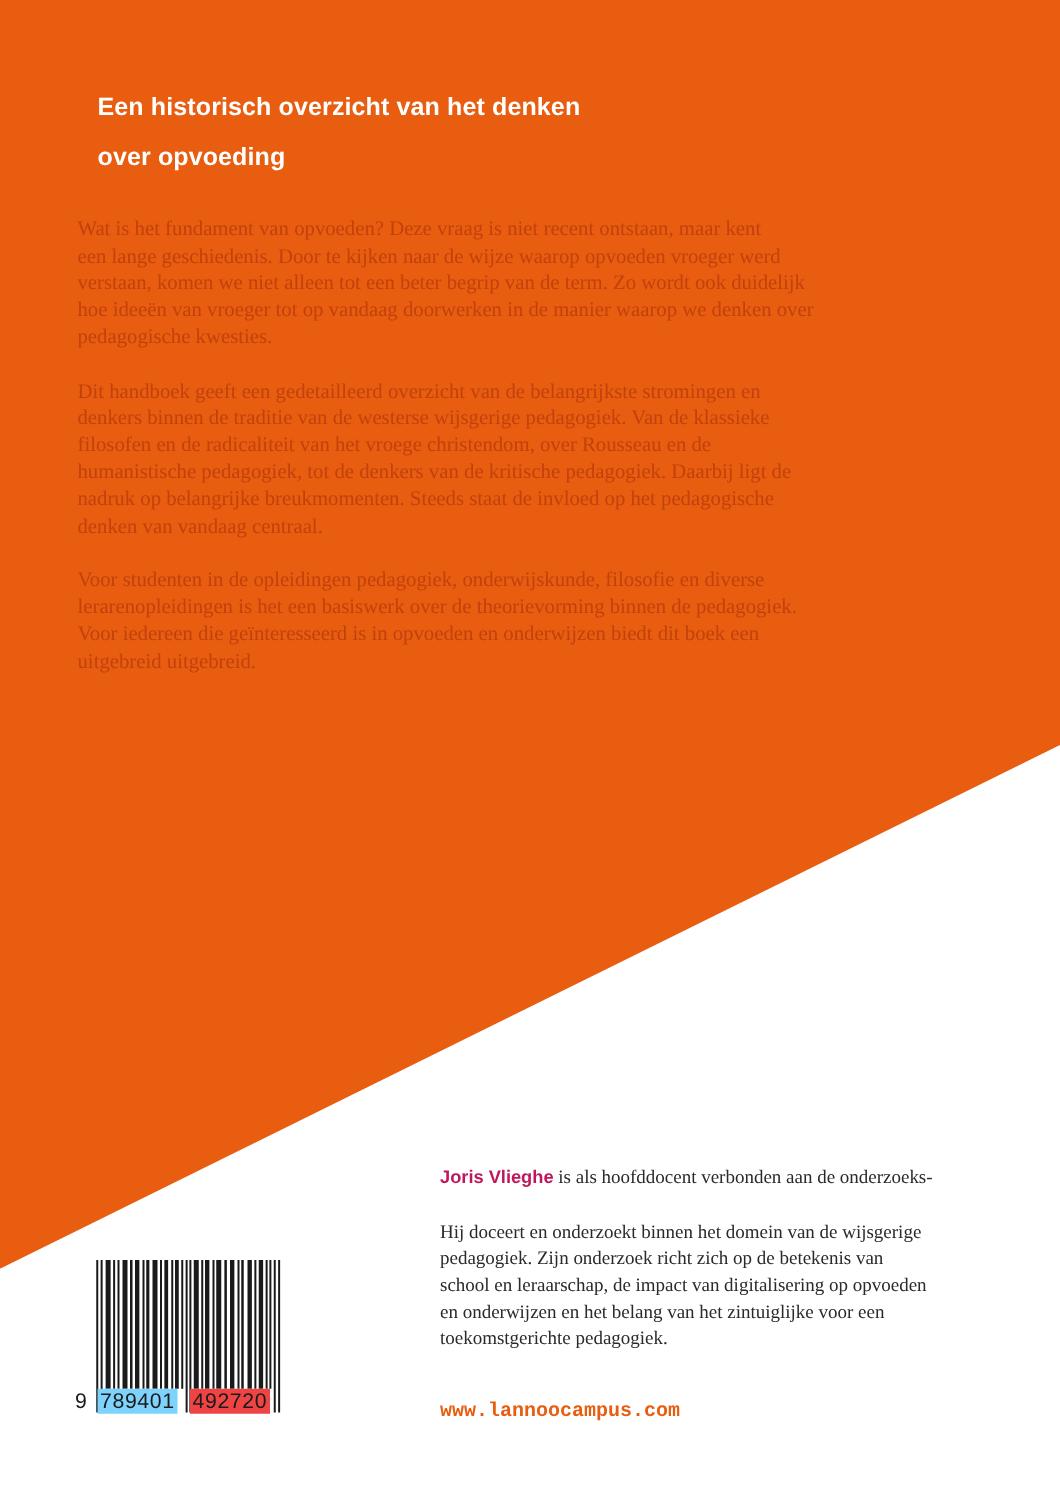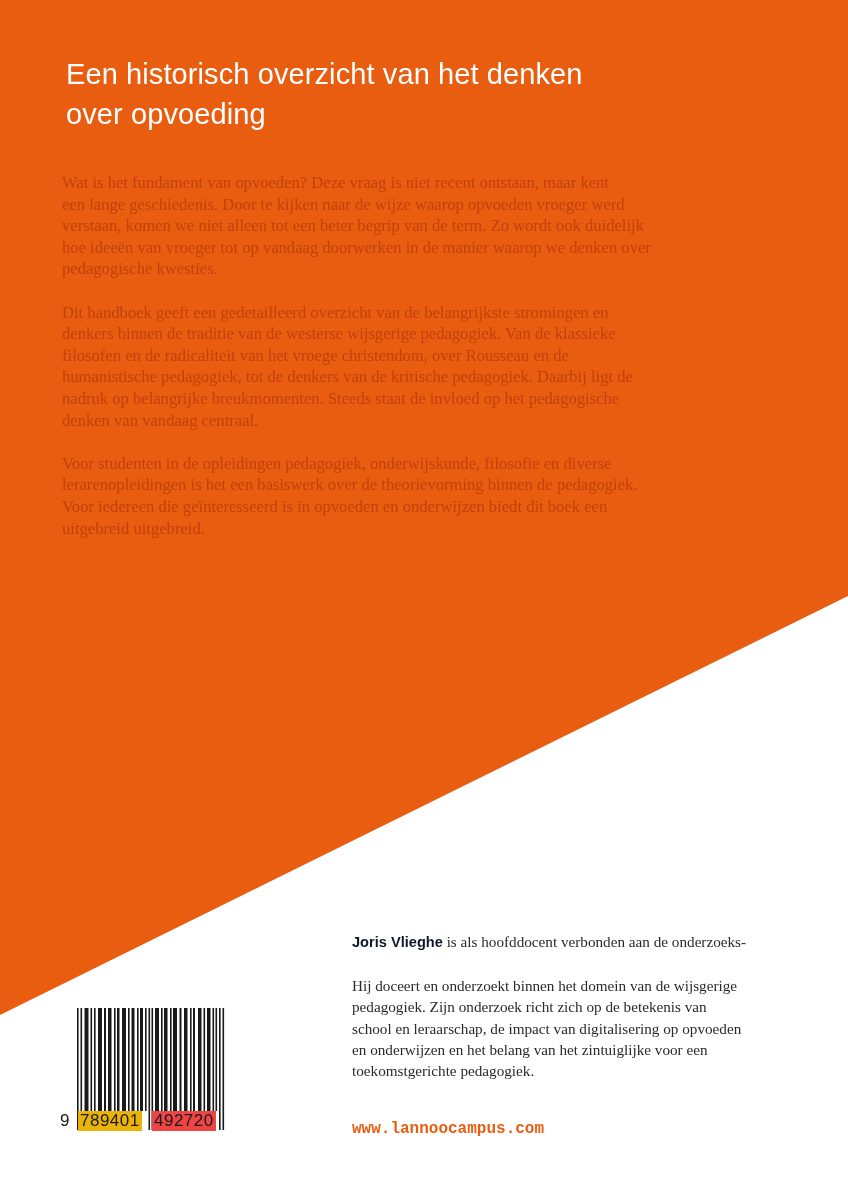--- a/index.html
+++ b/index.html
@@ -18,25 +18,25 @@
       left: 0; top: 0;
       width: 848px; height: 1200px;
       background: #E85D10;
       clip-path: polygon(0 0, 848px 0, 848px 596px, 0 1015px);
     }
     .title {
       position: absolute;
       left: 62px;
       top: 50px;
       width: 760px;
-      margin: 4px;
+      margin: 16px;
       color: #ffffff;
       font-family: "Liberation Sans", sans-serif;
-      font-weight: 400;
-      font-size: 29px;
+      font-weight: 700;
+      font-size: 20px;
       line-height: 40px;
       letter-spacing: 0.1px;
     }
     .blurb {
       position: absolute;
       left: 62px;
       top: 172px;
       width: 740px;
       color: #c2410c;
       font-family: "Liberation Serif", serif;
@@ -53,21 +53,21 @@
       width: 470px;
       margin: 0;
       color: #2a2a2a;
       font-family: "Liberation Serif", serif;
       font-size: 15.2px;
       line-height: 21.4px;
     }
     .bio .author {
       font-family: "Liberation Sans", sans-serif;
       font-weight: 700;
-      color: #0f172a;
+      color: #be185d;
       font-size: 14.6px;
     }
     .website {
       position: absolute;
       left: 352px;
       top: 1120px;
       color: #E85D10;
       font-family: Liberation Mono, monospace;
       font-weight: 700;
       font-size: 16px;
@@ -86,21 +86,21 @@
     .barcode-digits {
       position: absolute;
       left: 0;
       top: 106px;
       font-family: "Liberation Sans", sans-serif;
       font-size: 17px;
       color: #1a1a1a;
       white-space: nowrap;
     }
     .barcode-digits .lead { position: absolute; left: 0; }
-    .barcode-digits .g1 { position: absolute; left: 18px; letter-spacing: 0.5px; background: #eab308; padding: 0 2px; }
+    .barcode-digits .g1 { position: absolute; left: 18px; letter-spacing: 0.5px; background: #7dd3fc; padding: 0 2px; }
     .barcode-digits .g2 { position: absolute; left: 92px; letter-spacing: 0.5px; background: #ef4444; padding: 0 2px; }
   </style>
 </head>
 <body>
 
 <div class="orange-bg"></div>
 
 <h1 class="title">
   <span>Een historisch overzicht van het denken</span><br>
   <span>over opvoeding</span>

